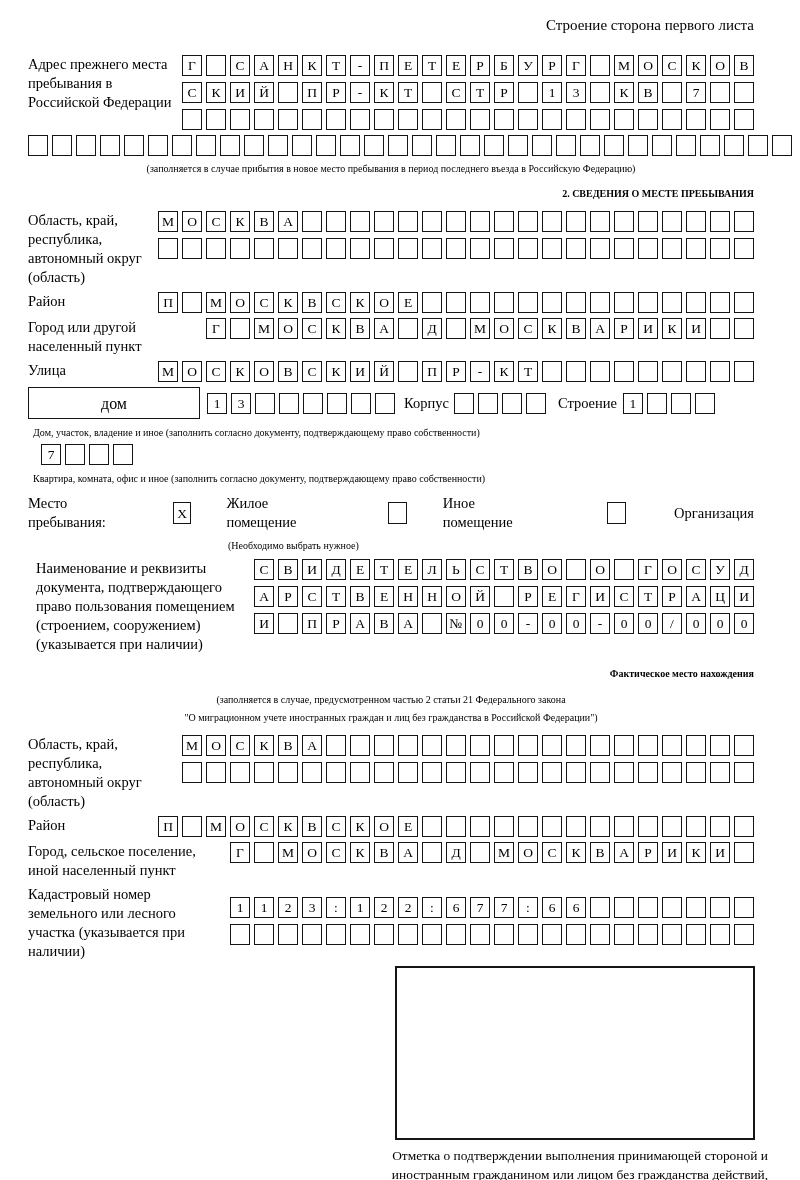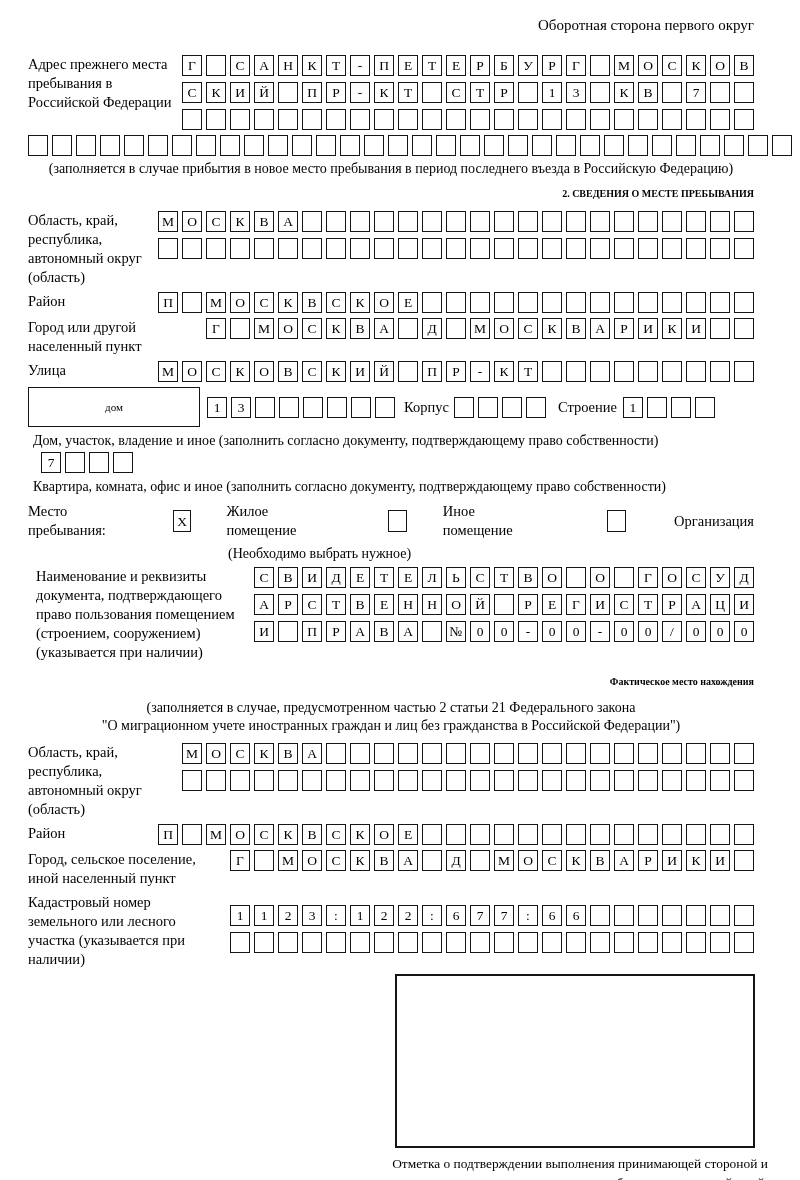--- a/index.html
+++ b/index.html
@@ -12,44 +12,44 @@
   .page-note { text-align:right; font-size:15px; margin-bottom:20px; }
   .field { display:flex; margin-bottom:5px; position:relative; }
   .flabel { font-size:14.5px; line-height:19px; }
   .frows { flex:1; display:flex; flex-direction:column; align-items:flex-end; gap:6px; }
   .cells { display:flex; gap:4px; }
   .cell {
     width:20px; height:21px; border:1.8px solid #151515; flex:0 0 20px;
     display:flex; align-items:center; justify-content:center;
     font-size:13.5px; background:#fff;
   }
-  .note { font-size:14px; line-height:18px; }
+  .note { font-size:10px; line-height:18px; }
   .note-center { text-align:center; }
   .sec-title { text-align:right; font-weight:bold; font-size:10px; margin:6px 0 8px 0; }
   .w150 { width:150px; } .w125 { width:125px; } .w155 { width:155px; }
   .w195 { width:195px; } .w220 { width:220px;margin-left:8px; } .w180 { width:180px; }
   .inline-row { display:flex; align-items:center; margin-bottom:5px; }
   .wide-box {
-    border:1.8px solid #151515; height:40px; display:flex;
-    align-items:center; justify-content:center; font-size:11px;
+    border:1.8px solid #151515; height:32px; display:flex;
+    align-items:center; justify-content:center; font-size:16px;
   }
   .checkbox {
     width:20px; height:22px; border:1.8px solid #151515;
     display:flex; align-items:center; justify-content:center; font-size:13.5px;
   }
   .stamp-box { width:360px; height:174px; border:2px solid #151515; margin-left:367px; margin-top:4px; }
   .stamp-note { width:406px; margin-left:349px; text-align:center; font-size:13.4px; line-height:19px; margin-top:6px; }
   .mt2{margin-top:2px;} .mt4{margin-top:4px;} .mt6{margin-top:6px;gap:24px;} .mt10{margin-top:10px;}
   .indent5{ padding-left:5px; }
   .pt12{ padding-top:12px; }
 </style>
 </head>
 <body>
 
-<div class="page-note">Оборотная сторона первого округ</div>
+<div class="page-note">Строение сторона первого листа</div>
 
 <div class="field">
   <div class="flabel w150">Адрес прежнего места пребывания в Российской Федерации</div>
   <div class="frows">
     <div class="cells" style="width: 572px;">
         <div class="cell">Г</div>
         <div class="cell"></div>
         <div class="cell">С</div>
         <div class="cell">А</div>
         <div class="cell">Н</div>

